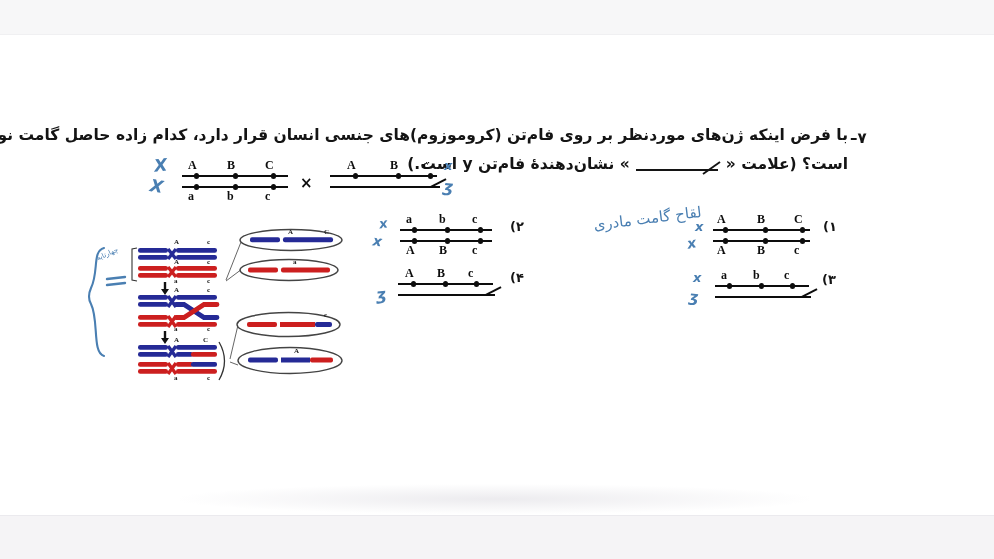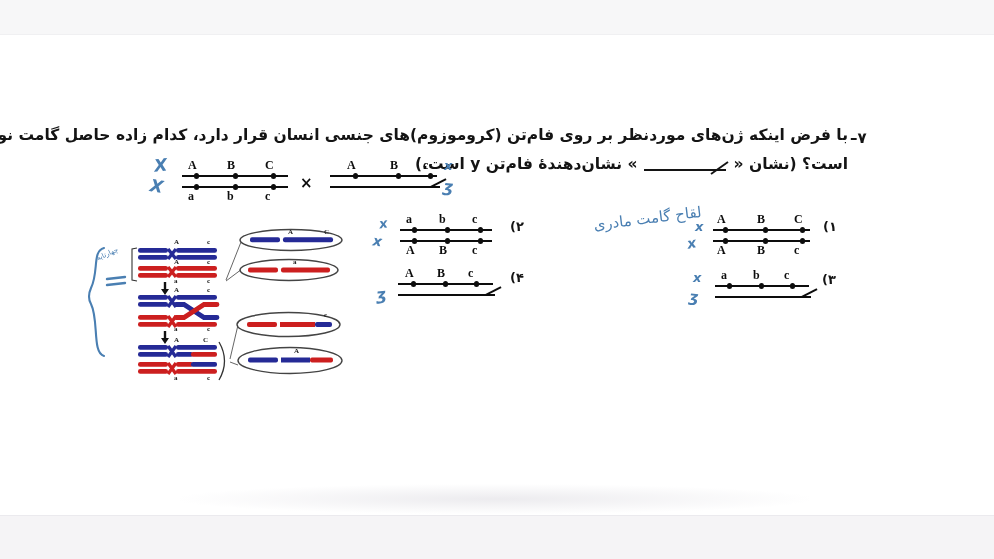--- a/index.html
+++ b/index.html
@@ -50,21 +50,21 @@
 
 <div class="page">
 
   <div class="band top"></div>
   <div class="band bottom"></div>
   <div class="smudge"></div>
 
   <span class="qnum">–۷</span>
   <div class="qline qline1">با فرض اینکه ژن‌های موردنظر بر روی فام‌تن (کروموزوم)های جنسی انسان قرار دارد، کدام زاده حاصل گامت نوترکیب</div>
   <div class="qline qline2">
-    <span>است؟ (نشان «</span>
+    <span>است؟ (علامت «</span>
     <svg class="yarrow-inline" width="88" height="16" viewBox="0 0 88 16">
       <line x1="2" y1="11" x2="84" y2="11" stroke="#141414" stroke-width="1.9"></line>
       <line x1="69" y1="15" x2="86" y2="3" stroke="#141414" stroke-width="1.9"></line>
     </svg>
     <span>» نشان‌دهندهٔ فام‌تن y است.)</span>
   </div>
 
   <span class="hw hx" style="left:154px;top:155px;font-size:17px;transform:rotate(-6deg)">X</span>
   <span class="hw hx" style="left:150px;top:176px;font-size:17px;transform:rotate(9deg)">X</span>
   <div class="gd" style="left:182px;top:158px;width:106px">

